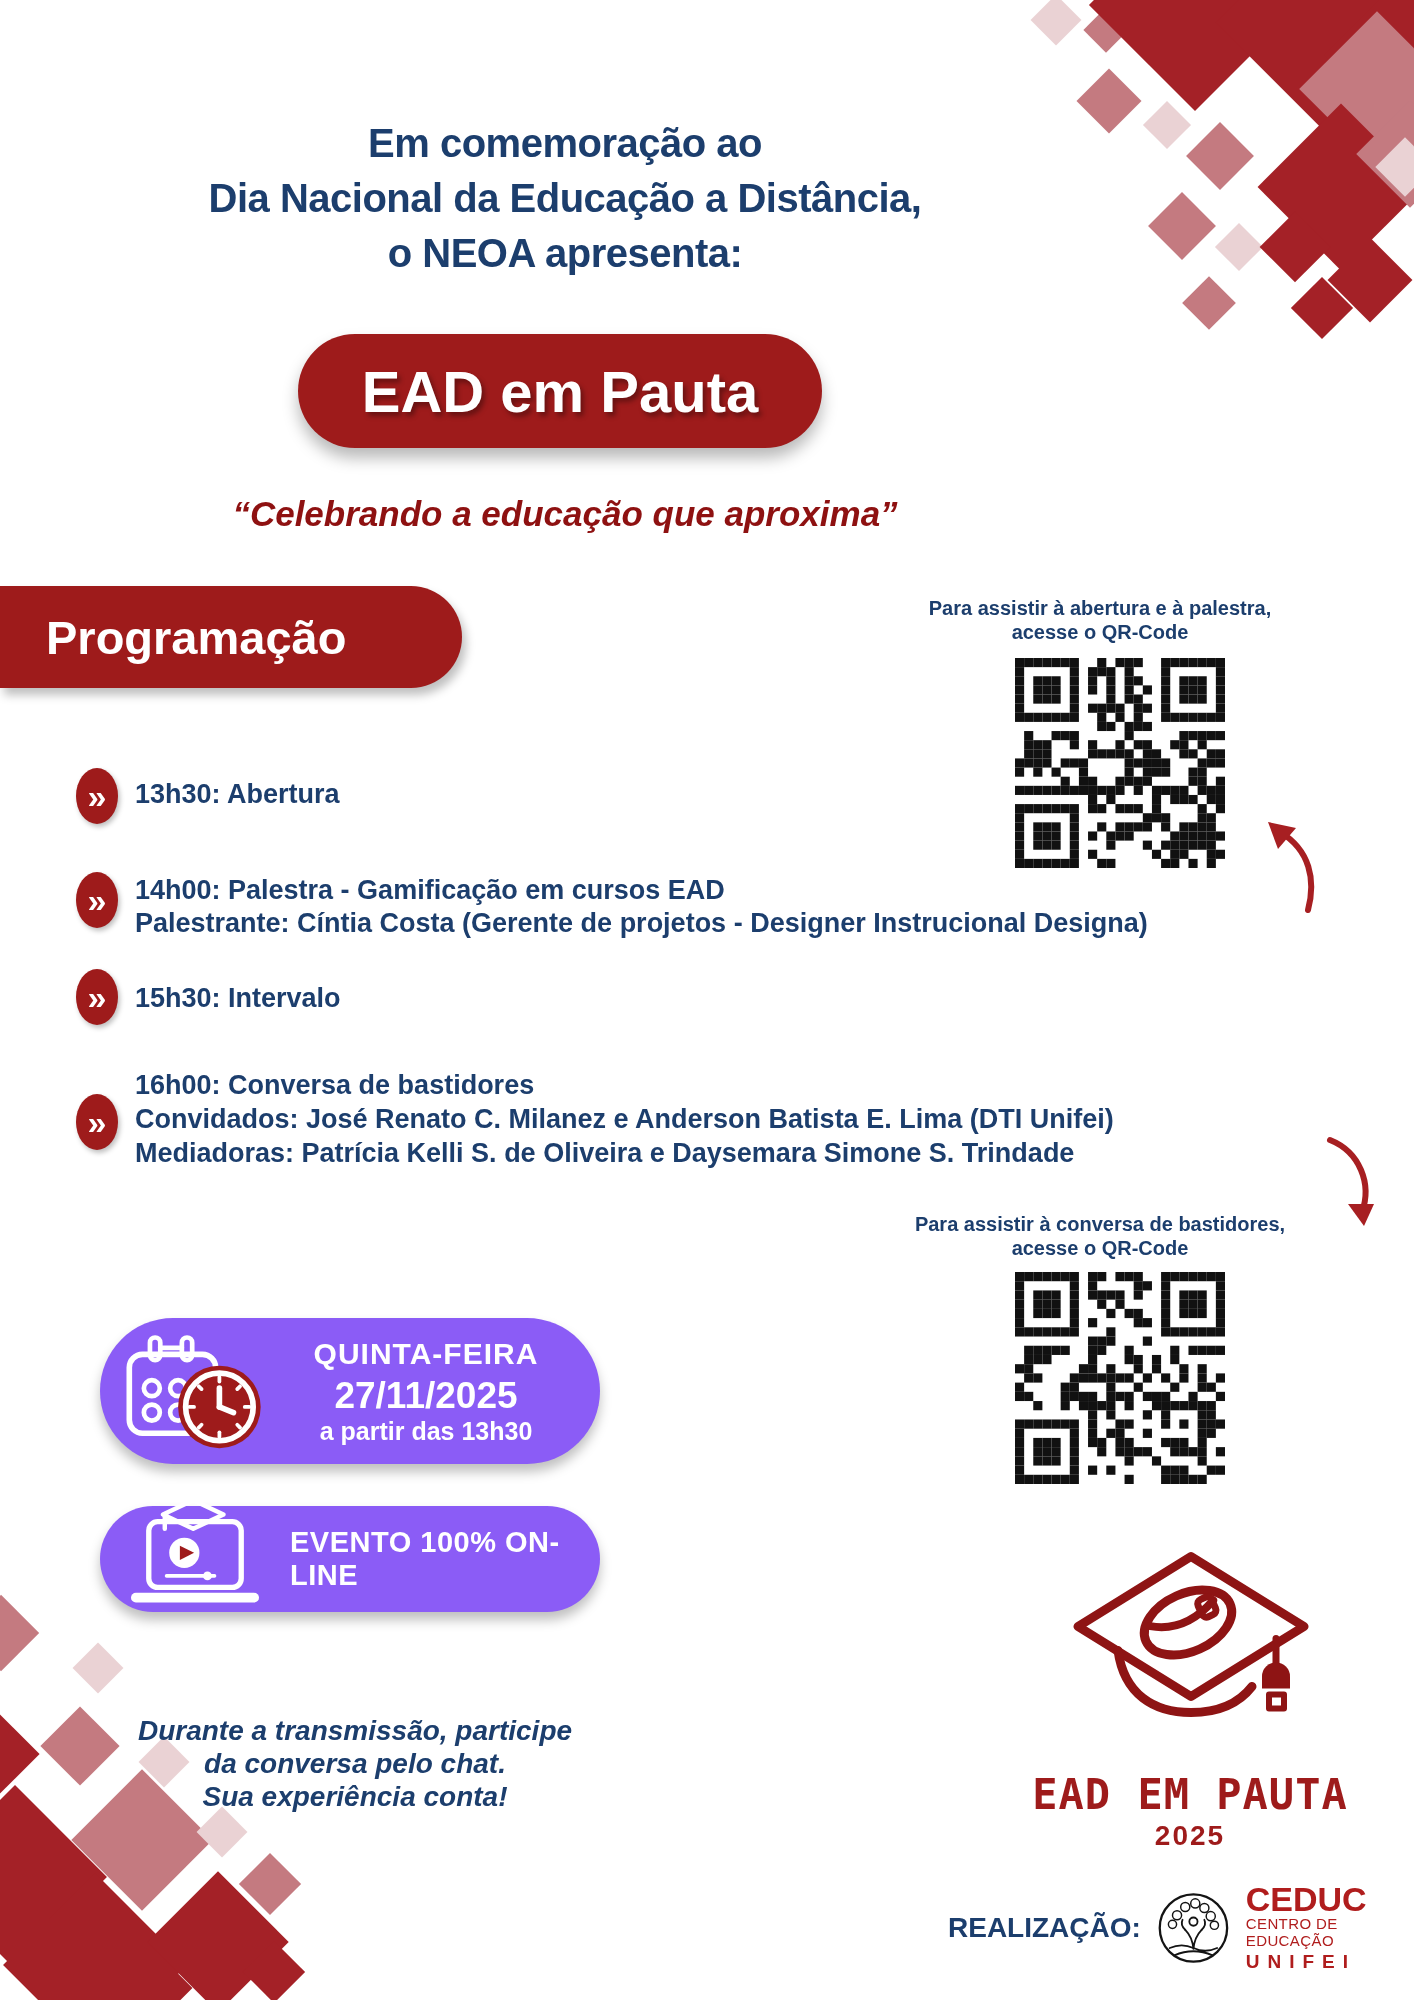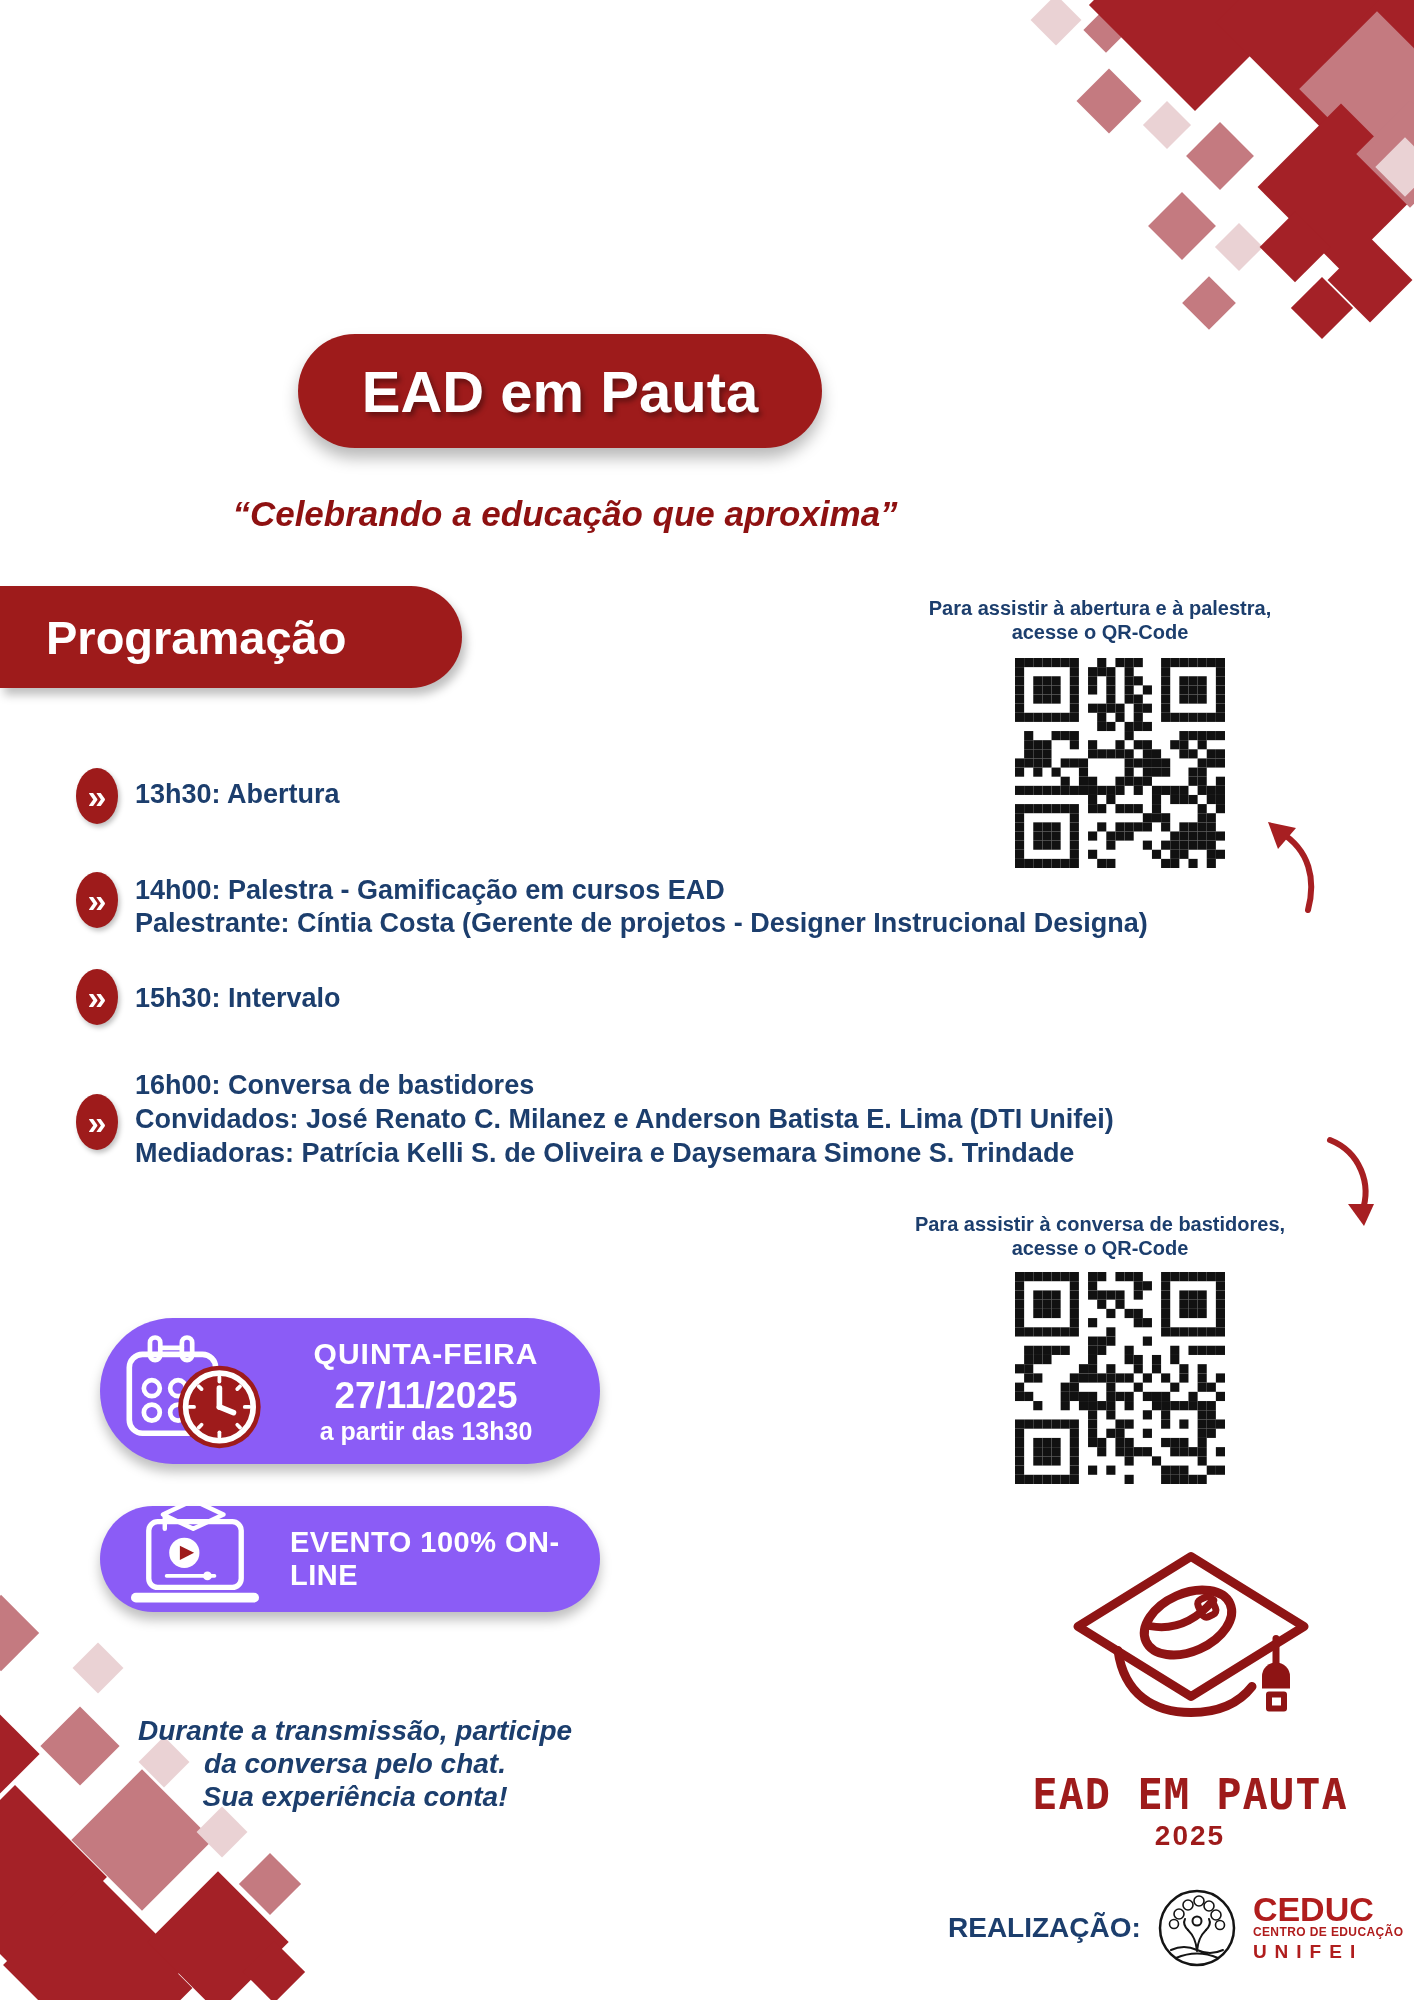--- a/index.html
+++ b/index.html
@@ -47,21 +47,21 @@
        font-weight:bold;font-style:italic;font-size:28px;line-height:33px;}
   
   .cap-logo{position:absolute;left:1066px;top:1543px;}
   .logo-title{position:absolute;left:1005px;top:1770px;width:370px;text-align:center;color:#9e1b1b;
        font-family:"DejaVu Sans Mono",monospace;font-weight:bold;font-size:42px;letter-spacing:1px;}
   .logo-year{position:absolute;left:1005px;top:1820px;width:370px;text-align:center;color:#9e1b1b;
        font-weight:bold;font-size:28px;letter-spacing:2px;}
   .realization{position:absolute;left:948px;top:1886px;height:84px;display:flex;align-items:center;gap:16px;}
   .real-label{color:#1c3e6d;font-weight:bold;font-size:28px;}
   .ceduc-name{color:#b01d1d;font-weight:bold;font-size:34px;line-height:32px;}
-  .ceduc-sub1{color:#b01d1d;font-weight:bold;font-size:12px;letter-spacing:.4px;}
+  .ceduc-sub1{color:#b01d1d;font-weight:normal;font-size:15px;letter-spacing:.4px;}
   .ceduc-sub2{color:#b01d1d;font-weight:bold;font-size:19px;letter-spacing:8px;margin-top:2px;}
 </style>
 </head>
 <body>
 
 <div class="poster">
 
   <div id="deco">
       <div class="dm" style="left: 1038px; top: 2px; width: 36px; height: 36px; background: rgb(234, 210, 212);"></div>
       <div class="dm" style="left: 1090px; top: 14px; width: 32px; height: 32px; background: rgb(196, 122, 128);"></div>
@@ -89,20 +89,25 @@
       <div class="dm" style="left: -50px; top: 1812px; width: 130px; height: 130px; background: rgb(164, 33, 39);"></div>
       <div class="dm" style="left: 92px; top: 1790px; width: 100px; height: 100px; background: rgb(196, 122, 128);"></div>
       <div class="dm" style="left: 204px; top: 1814px; width: 36px; height: 36px; background: rgb(234, 210, 212);"></div>
       <div class="dm" style="left: 30px; top: 1900px; width: 130px; height: 130px; background: rgb(164, 33, 39);"></div>
       <div class="dm" style="left: 168px; top: 1892px; width: 100px; height: 100px; background: rgb(164, 33, 39);"></div>
       <div class="dm" style="left: 248px; top: 1862px; width: 44px; height: 44px; background: rgb(196, 122, 128);"></div>
       <div class="dm" style="left: 252px; top: 1950px; width: 44px; height: 44px; background: rgb(164, 33, 39);"></div>
       <div class="dm" style="left: 120px; top: 1958px; width: 60px; height: 60px; background: rgb(164, 33, 39);"></div>
     </div>
 
+  <div class="hdr">
+    <div>Em comemoração ao</div>
+    <div>Dia Nacional da Educação a Distância,</div>
+    <div>o NEOA apresenta:</div>
+  </div>
 
   <div class="pill-title">EAD em Pauta</div>
 
   <div class="quote">“Celebrando a educação que aproxima”</div>
 
   <div class="prog-banner">Programação</div>
 
   <div class="sched-icon" style="top:768px">»</div>
   <div class="sched-text" style="top:778px">
     <div>13h30: Abertura</div>

